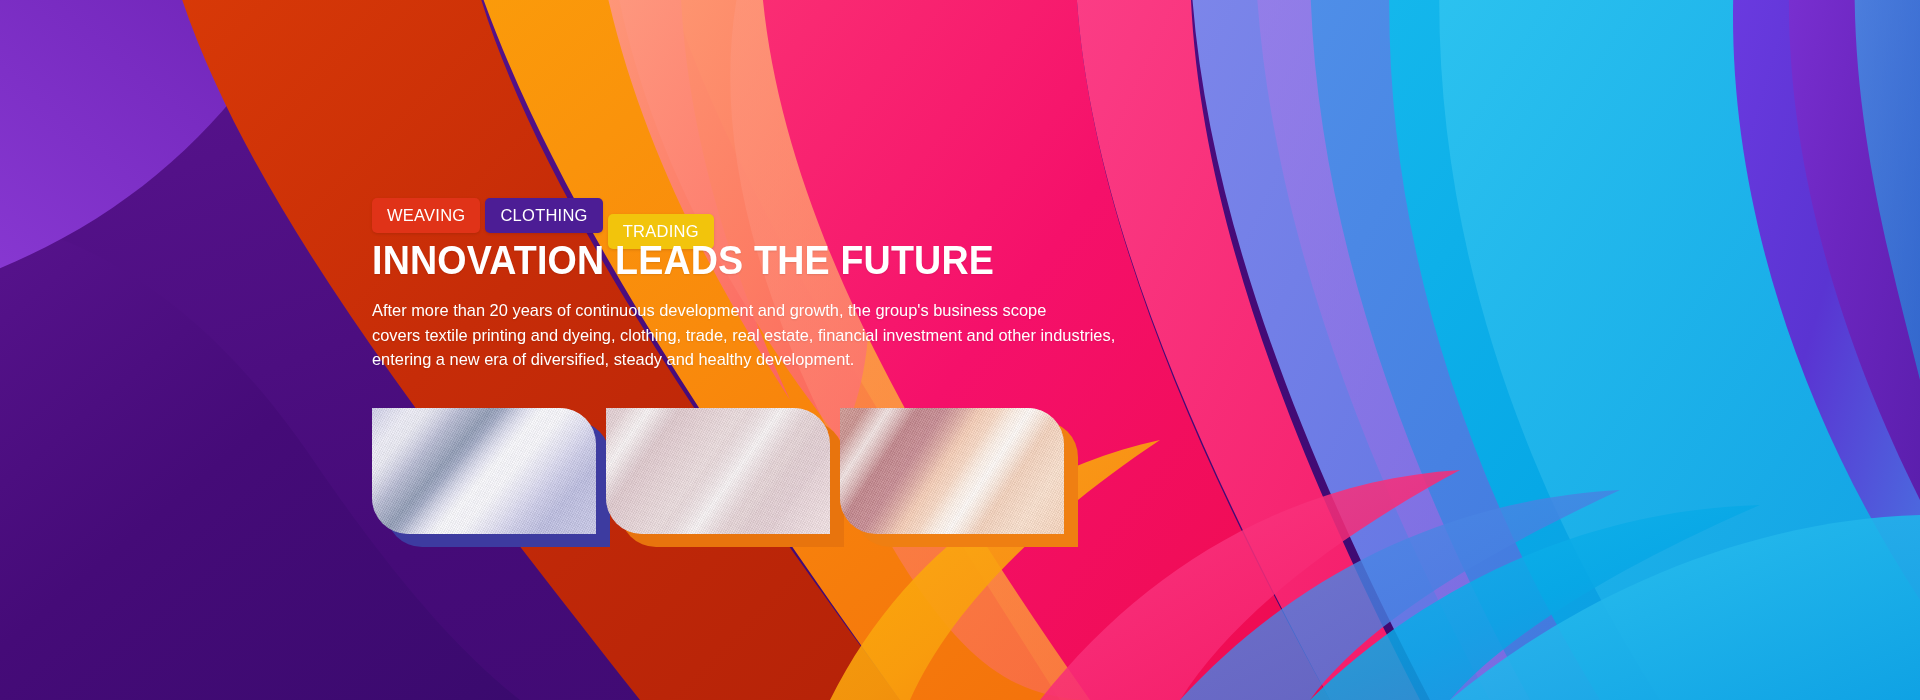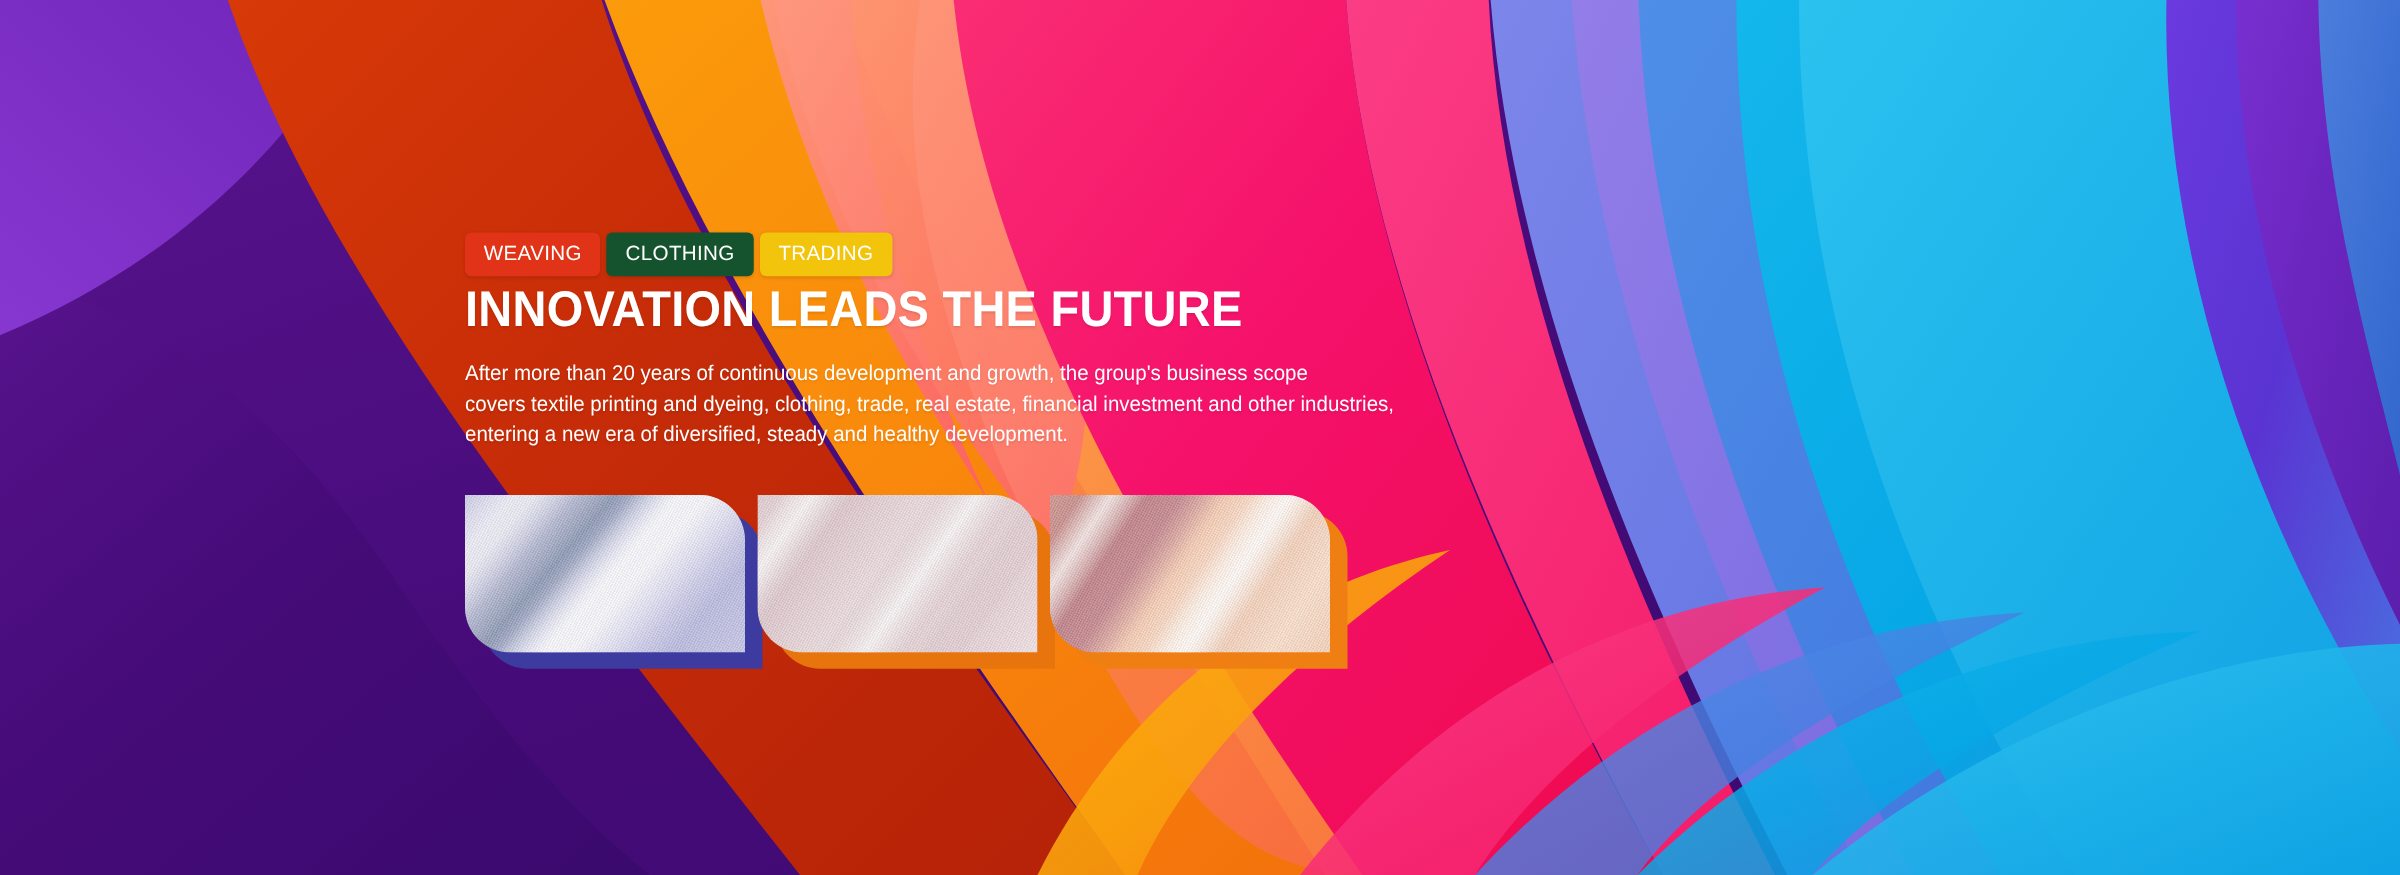--- a/index.html
+++ b/index.html
@@ -16,21 +16,21 @@
     overflow:hidden;
   }
 
   
   .bg-root { position:absolute; inset:0; overflow:hidden; }
   .bg-svg  { position:absolute; inset:0; width:1920px; height:700px; display:block; }
 
   
   .content {
     position:absolute;
-    left:372px; top:0;
+    left:372px; top:12px;
     width:1200px; height:580px;
     z-index:5;
   }
 
   
   .tabs {
     position:absolute; top:186px; left:0;
     display:flex; align-items:flex-start; gap:5px;
   }
   .tab {
@@ -329,22 +329,22 @@
                C 1040 520 950 610 910 700 Z" fill="url(#gAmber)" opacity=".9"></path>
 
       <rect x="0" y="0" width="1920" height="700" fill="url(#gSheen)" opacity="0"></rect>
     </svg>
   </div>
 
   <div class="content">
 
     <div class="tabs">
       <div class="tab" style="background-color: rgb(224, 51, 24);">WEAVING</div>
-      <div class="tab" style="background-color: #14532d; padding-left: 15px;">CLOTHING</div>
-      <div class="tab" style="background-color: rgb(242, 196, 12);">TRADING</div>
+      <div class="tab" style="background-color: #4c1d95; padding-left: 15px;">CLOTHING</div>
+      <div class="tab" style="background-color: rgb(242, 196, 12); margin-top: 16px;">TRADING</div>
     </div>
 
     <h1 class="headline">INNOVATION LEADS THE FUTURE</h1>
 
     <div class="para">
       <span>After more than 20 years of continuous development and growth, the group's business scope</span>
       <span>covers textile printing and dyeing, clothing, trade, real estate, financial investment and other industries,</span>
       <span>entering a new era of diversified, steady and healthy development.</span>
     </div>
 

